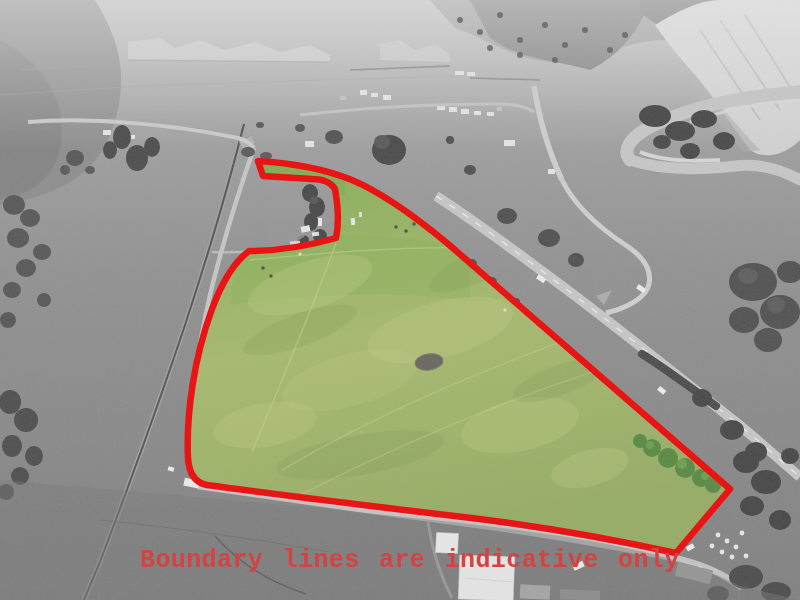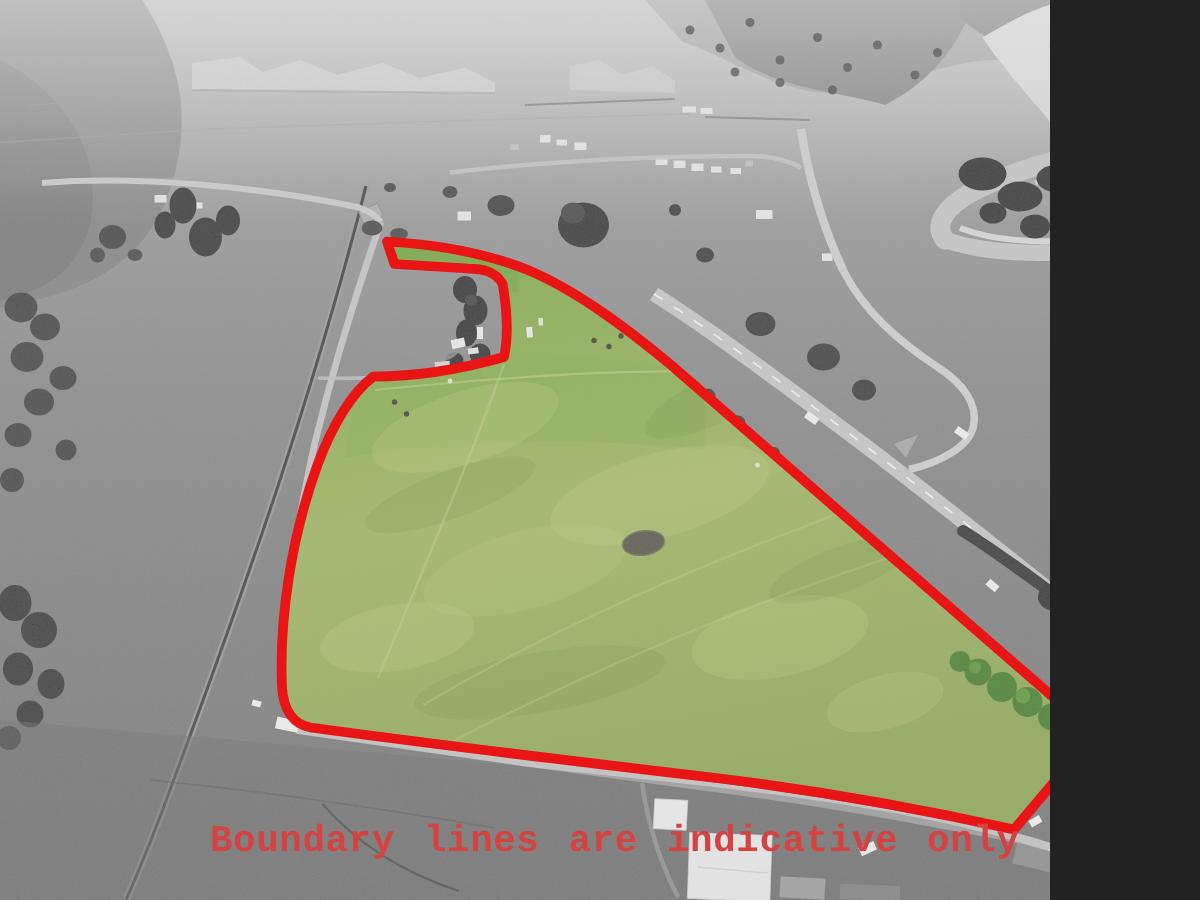--- a/index.html
+++ b/index.html
@@ -1,16 +1,16 @@
 <!DOCTYPE html>
 <html style="--boundary-red: #e91515; --annotation-red: #d54242; --field-green-top: #7cab43; --field-green-mid: #a3b961; --field-green-bottom: #90aa55; --tree-green: #47802e; --tree-green-light: #5d9a3c; --pond-gray: #5a584b;"><head>
 <meta charset="utf-8">
 <style>
   html,body{margin:0;padding:0;background:#222;}
-  #stage{width:700px;height:600px;position:relative;overflow:hidden;}
+  #stage{width:800px;height:600px;position:relative;overflow:hidden;}
   svg{display:block;}
   .annotation{
     font-family:"Liberation Mono","DejaVu Sans Mono",monospace;
     font-weight:700;
     font-size:25px;
     letter-spacing:0.4px;
     word-spacing:4px;
     fill:var(--annotation-red,#d54242);
   }
   .boundary-line{

